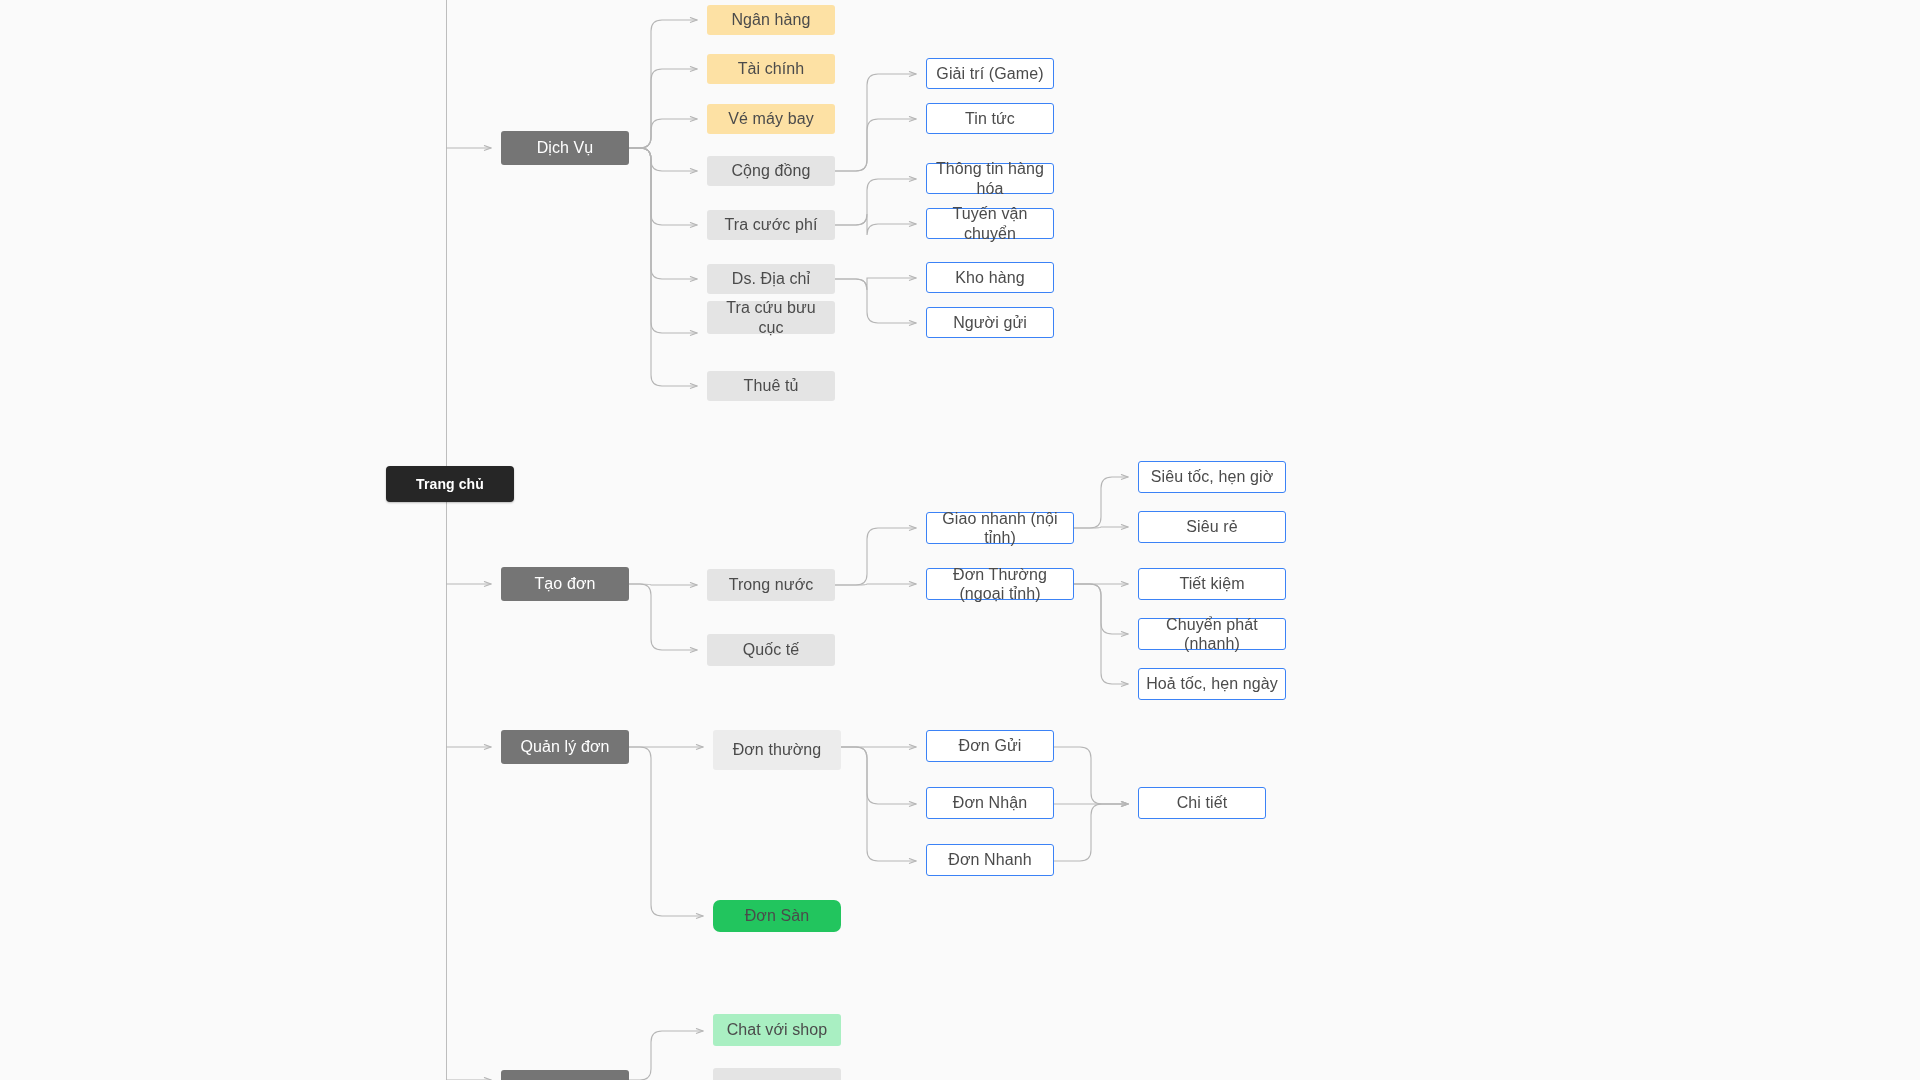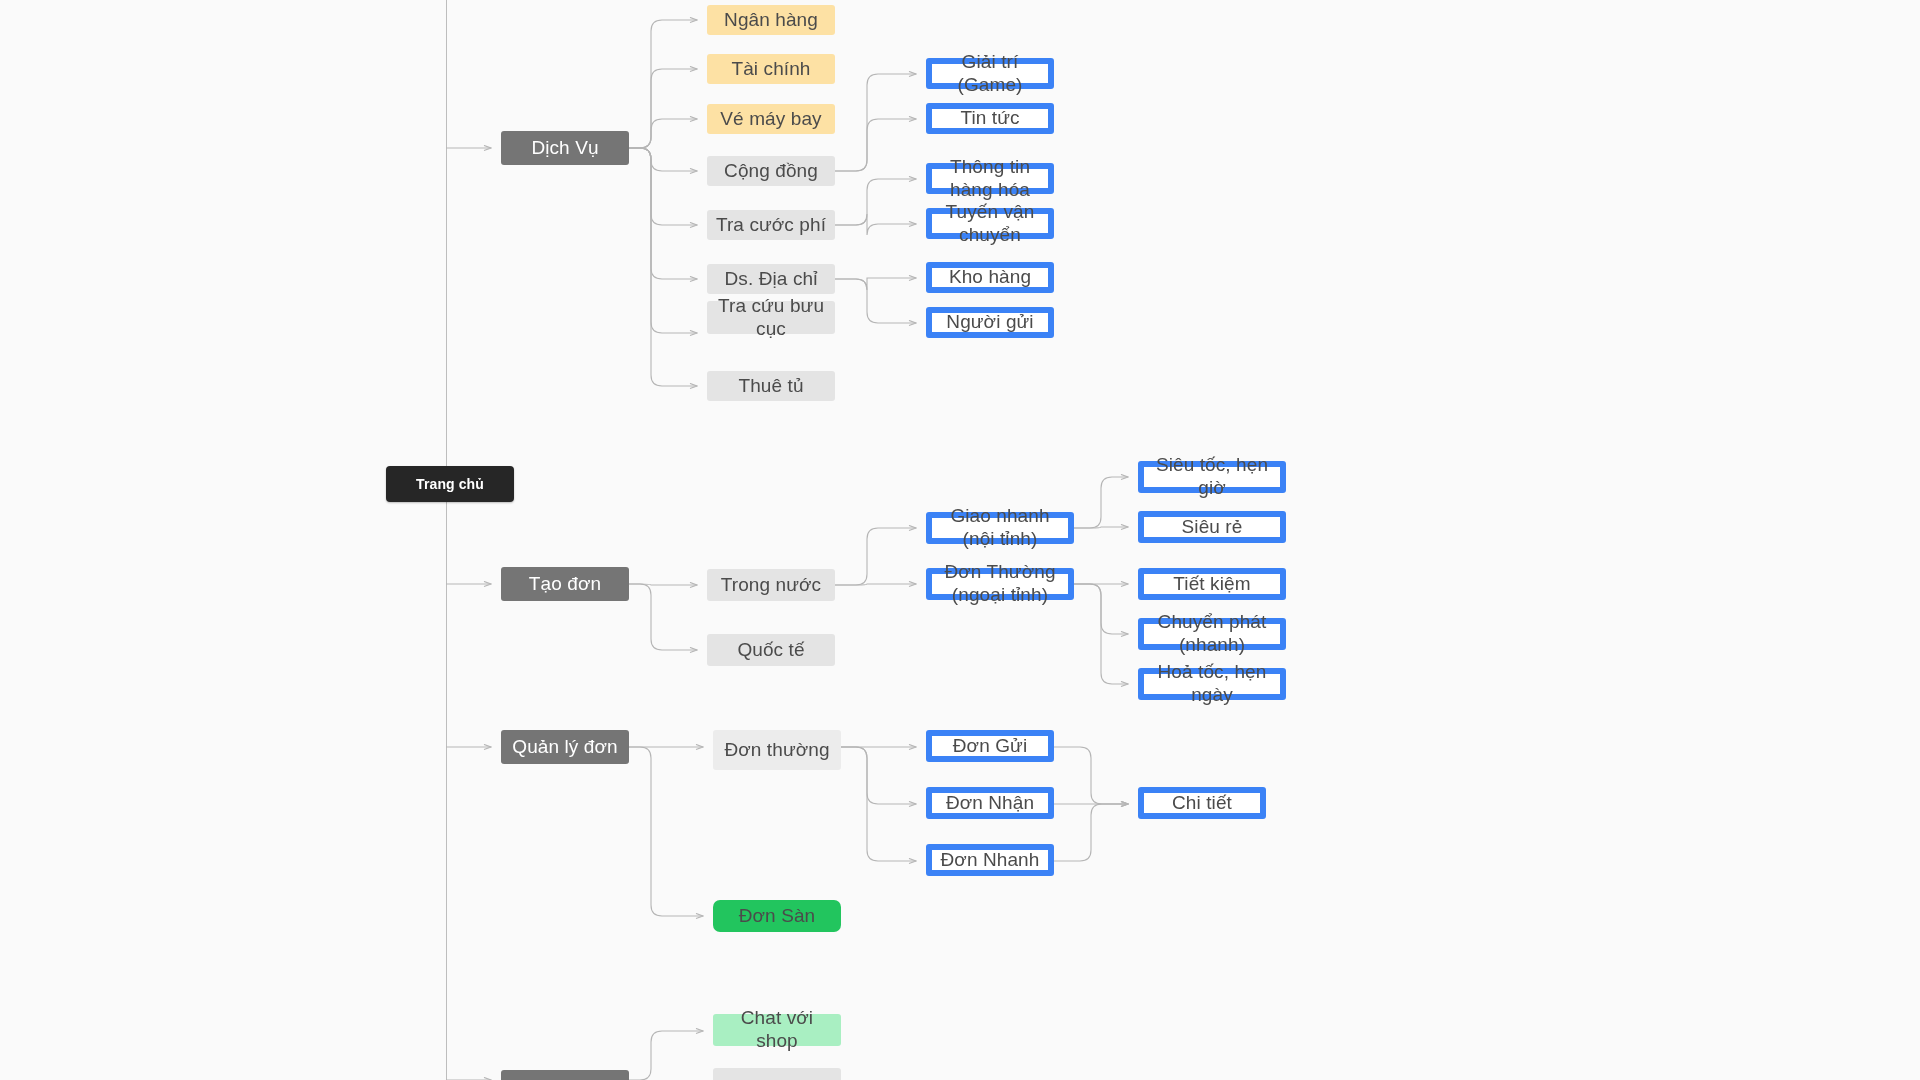--- a/index.html
+++ b/index.html
@@ -23,21 +23,21 @@
     height: 1080px;
     pointer-events: none;
   }
   .node {
     position: absolute;
     box-sizing: border-box;
     display: flex;
     align-items: center;
     justify-content: center;
     text-align: center;
-    font-size: 19px;
+    font-size: 16px;
     line-height: 1.2;
     color: #4a4a4a;
     letter-spacing: .1px;
     border-radius: 2px;
     padding: 0 6px;
   }
   
   .node.root {
     background: #262626;
     color: #ffffff;
@@ -76,21 +76,21 @@
   }
   .node.green {
     background: #a9efc2;
     color: #4b4b4b;
     border-radius: 3px;
   }
   
   .node.lv3 {
     background: #ffffff;
     color: #4b4b4b;
-    border: 6px solid #3b82f6;
+    border: 1px solid #3b82f6;
     border-radius: 3px;
   }
   .trunk {
     position: absolute;
     width: 1px;
     background: #bdbdbd;
   }
 </style>
 </head>
 <body>

